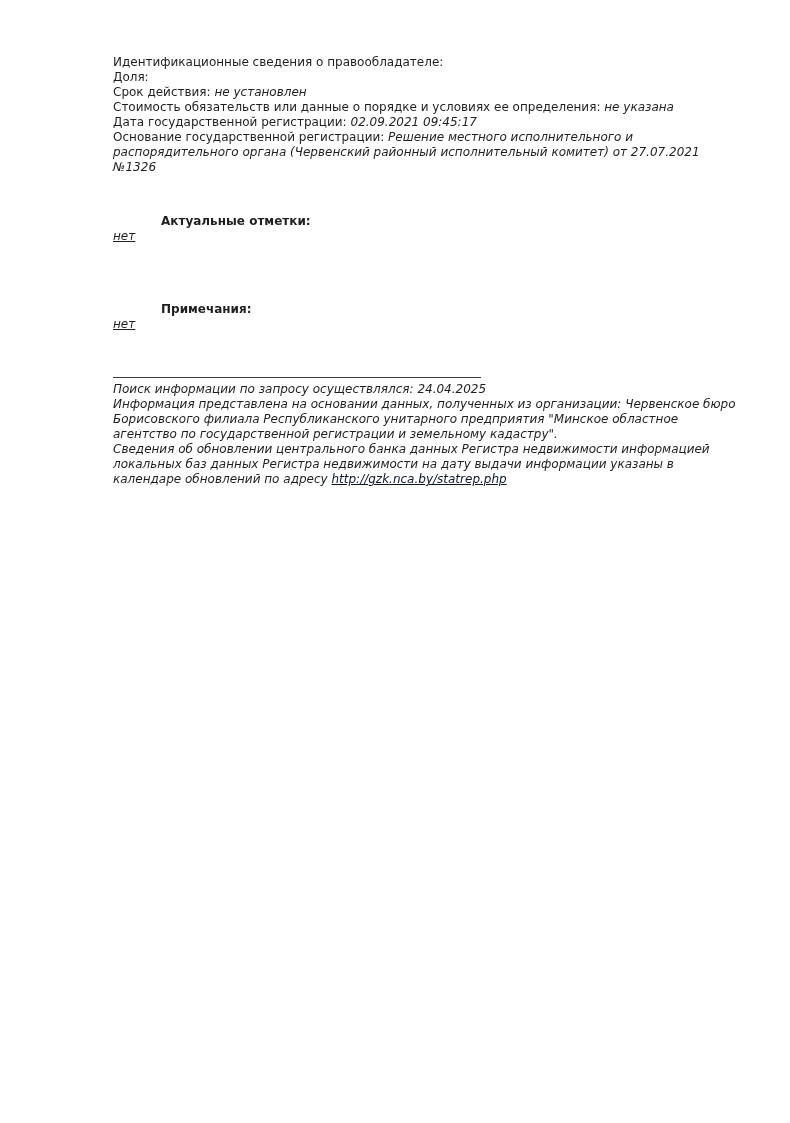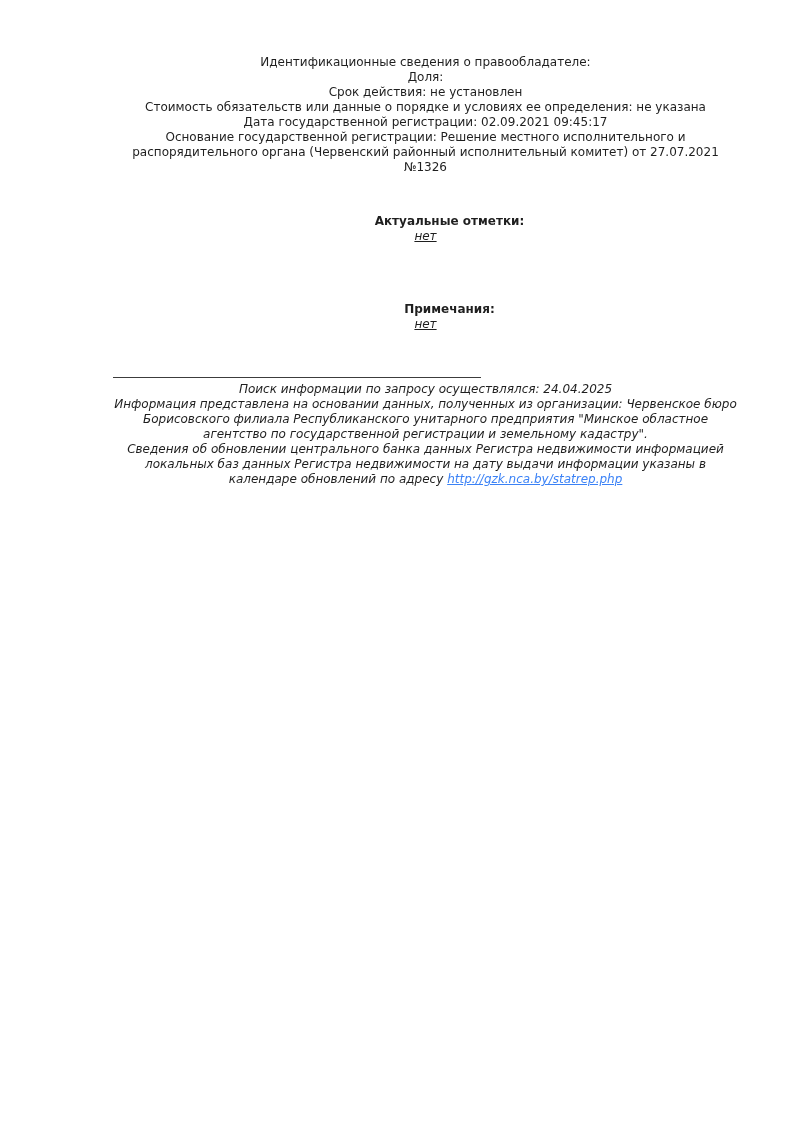--- a/index.html
+++ b/index.html
@@ -1,44 +1,44 @@
 <!DOCTYPE html>
 <html><head>
 <meta charset="utf-8">
 <style>
-  * { margin: 0; padding: 0; box-sizing: border-box; text-align: center; }
+  * { margin: 0; padding: 0; box-sizing: border-box; }
   html, body { background: #ffffff; }
   .page {
     position: relative;
     width: 790px;
     height: 1123px;
     background: #ffffff;
     font-family: "DejaVu Sans", "Liberation Sans", sans-serif;
     font-size: 12px;
     line-height: 15px;
     color: #1f1f1f;
     overflow: hidden;
   }
   .block { position: absolute; left: 113px; width: 625px; }
   .ident-section { top: 55px; }
   .marks-section { top: 214px; }
   .notes-section { top: 302px; }
   .footer-section { top: 364px; font-style: italic; }
   .row .lbl { font-style: normal; }
-  .row .val { }
+  .row .val { font-style: italic; }
   .section-heading { font-weight: bold; margin-left: 48px; }
   .italic-val { font-style: italic; text-decoration: underline; }
   .separator {
     height: 14px;
     width: 368px;
     border-bottom: 1px solid #3c3c3c;
     margin-bottom: 4px;
   }
   a.ext-link {
-    color: #3b82f6;
+    color: #0f172a;
     text-decoration: underline;
     cursor: pointer;
   }
 </style>
 </head>
 <body>
 
 <div class="page">
 
   <div class="block ident-section">

